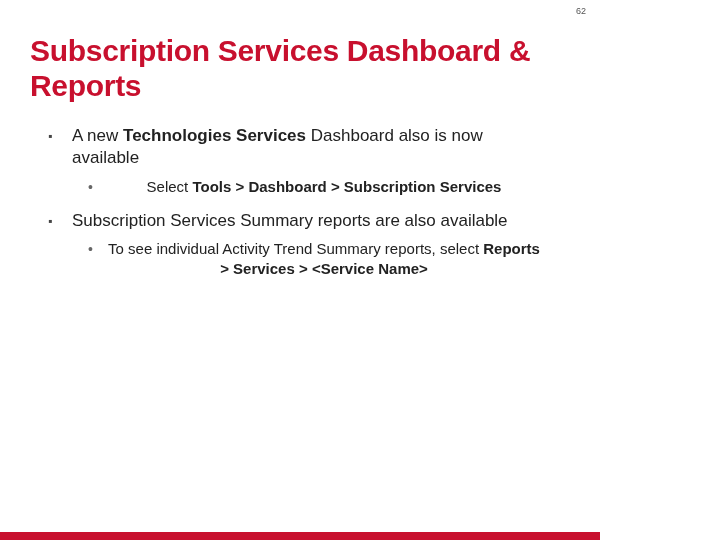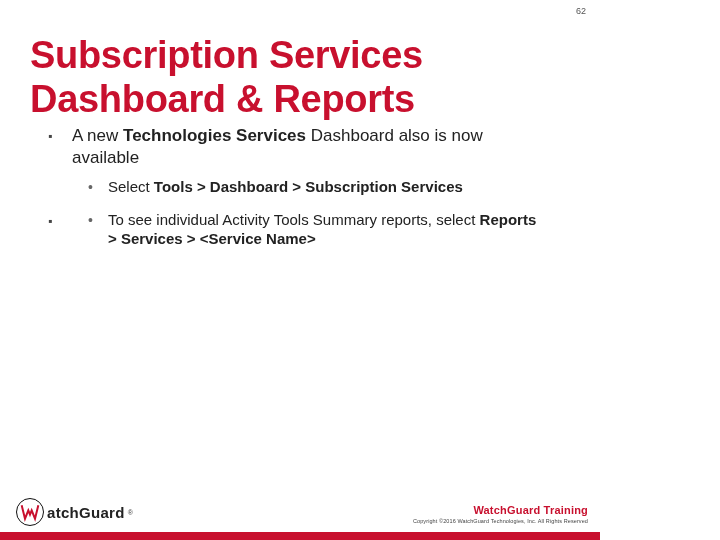--- a/index.html
+++ b/index.html
@@ -26,21 +26,21 @@
     font-size: 9px;
     color: #555;
   }
   .title {
     position: absolute;
     top: 34px;
     left: 30px;
     right: 30px;
     color: #c8102e;
     font-weight: 700;
-    font-size: 38px;
+    font-size: 30px;
     line-height: 1.15;
     letter-spacing: -0.3px;
   }
   .body {
     position: absolute;
     top: 125px;
     left: 44px;
     right: 60px;
     font-size: 17px;
     line-height: 1.28;
@@ -64,20 +64,21 @@
     left: 4px;
     top: 0;
     color: #444;
     font-size: 12px;
     line-height: 22px;
   }
   ul.level2 {
     list-style: none;
     margin: 8px 0 14px 0;
     padding: 0;
+    text-align: center;
   }
   ul.level2 > li {
     position: relative;
     padding-left: 26px;
     margin-left: 10px;
     font-size: 15px;
     margin-bottom: 6px;
   }
   ul.level2 > li::before {
     content: "\2022";
@@ -169,42 +170,27 @@
     <ul class="level1">
       <li class="b">
         <span>A new </span><strong>Technologies Services</strong><span> Dashboard also is now available</span>
         <ul class="level2">
           <li class="sb">
             <span>Select </span><strong>Tools &gt; Dashboard &gt; Subscription Services</strong><span></span>
           </li>
         </ul>
       </li>
       <li class="b">
-        <strong></strong><span></span>
+        <span>Subscription Services Summary reports are also available</span><strong></strong><span></span>
         <ul class="level2">
           <li class="sb">
-            <span>To see individual Activity Tools Summary reports, select </span><strong>Reports &gt; Services &gt; &lt;Service Name&gt;</strong><span></span>
+            <span>To see individual Activity Trend Summary reports, select </span><strong>Reports &gt; Services &gt; &lt;Service Name&gt;</strong><span></span>
           </li>
         </ul>
       </li>
     </ul>
   </div>
 
   <div class="footer">
-    <div class="footer-content">
-      <div class="logo">
-        <span class="w-mark">
-          <svg width="20" height="20" viewBox="0 0 24 24">
-            <path d="M2 4 L6 20 L10 10 L12 15 L14 10 L18 20 L22 4" fill="none" stroke="#c8102e" stroke-width="2.4" stroke-linejoin="miter" stroke-linecap="butt"></path>
-          </svg>
-        </span>
-        <span class="rest">atchGuard</span>
-        <sup>®</sup>
-      </div>
-      <div class="training-block">
-        <div class="training">WatchGuard Training</div>
-        <div class="copyright">Copyright ©2016 WatchGuard Technologies, Inc. All Rights Reserved</div>
-      </div>
-    </div>
     <div class="red-bar"></div>
   </div>
 
 </div>
 
 </body></html>

